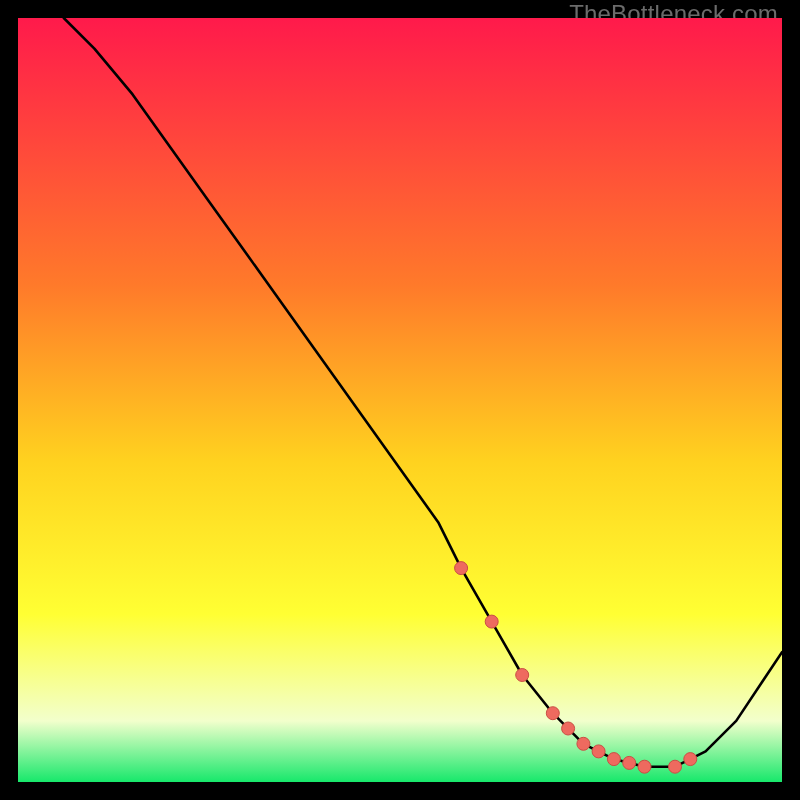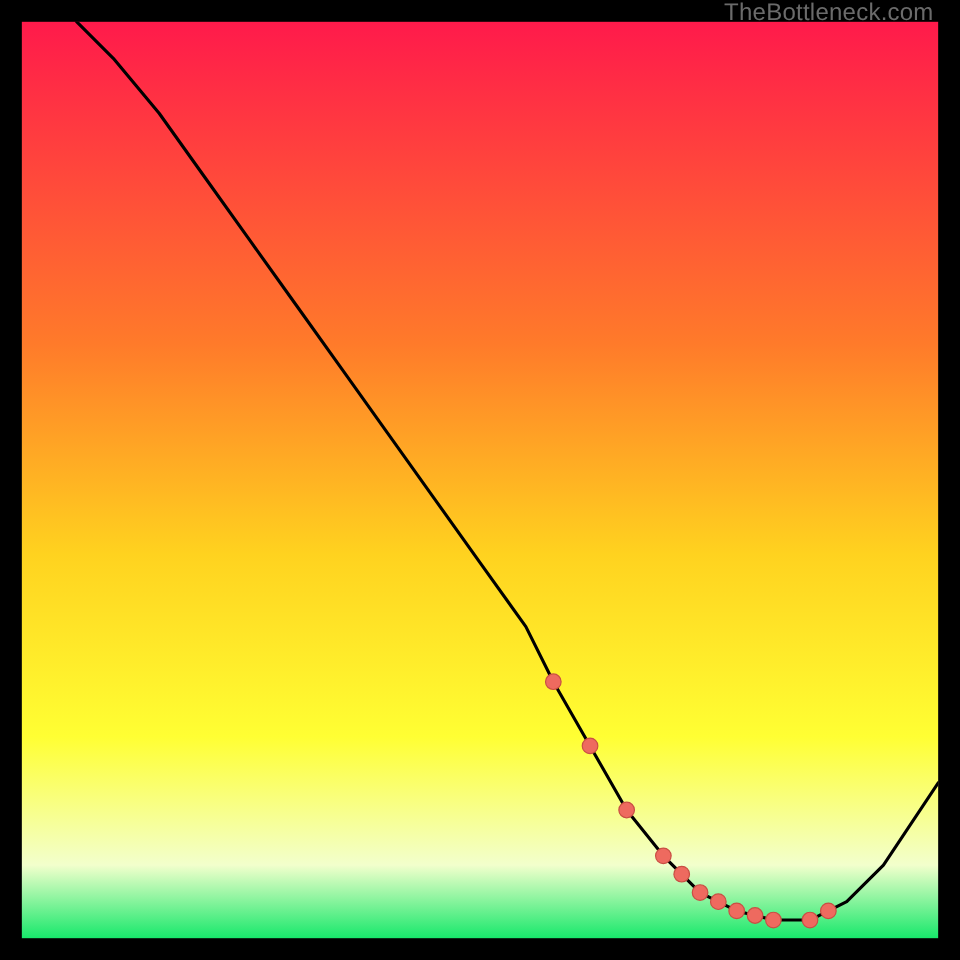--- a/index.html
+++ b/index.html
@@ -24,21 +24,21 @@
     left: 0;
     top: 0;
     width: 764px;
     height: 764px;
   }
   .watermark {
     position: absolute;
     top: 0px;
     right: 22px;
     color: #6b6b6b;
-    font-size: 20px;
+    font-size: 24px;
     font-weight: 500;
     letter-spacing: 0.2px;
   }
   svg { display: block; }
 </style>
 </head>
 <body>
 
 <div class="watermark">TheBottleneck.com</div>
 

